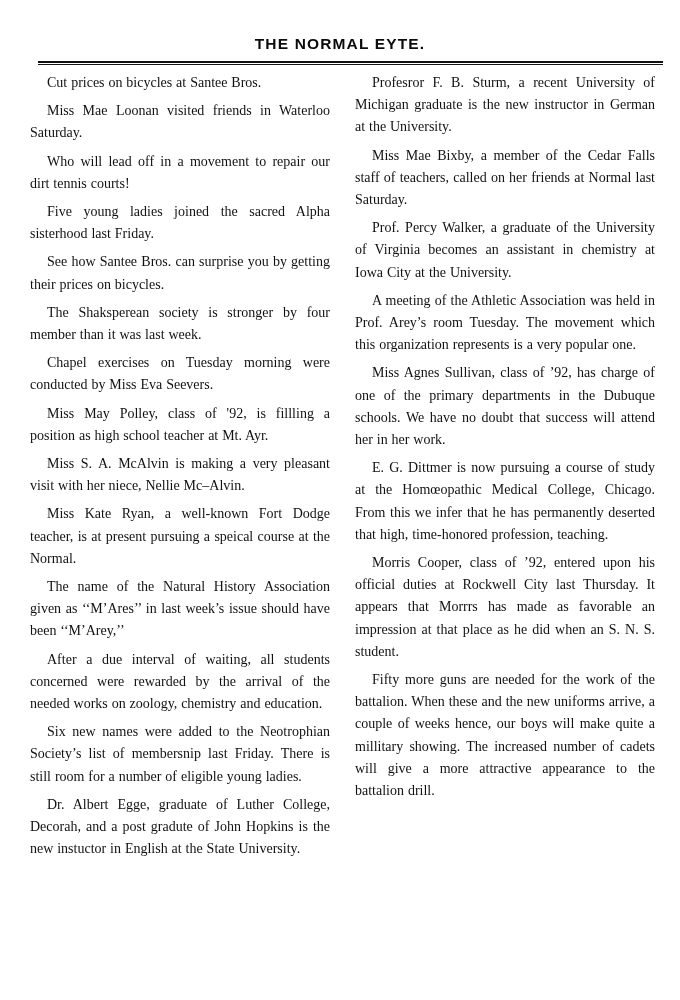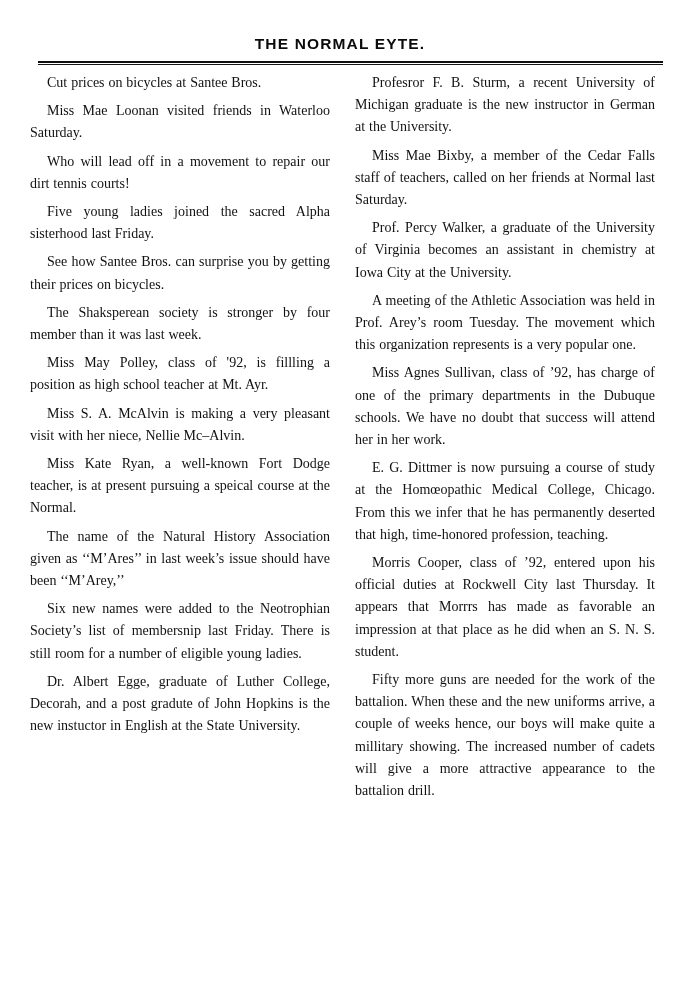--- a/index.html
+++ b/index.html
@@ -124,24 +124,26 @@
   </div>
 
   <div class="columns">
     <div class="col" id="col-left">
         <p>Cut prices on bicycles at Santee Bros.</p>
         <p>Miss Mae Loonan visited friends in Waterloo Saturday.</p>
         <p>Who will lead off in a movement to repair our dirt tennis courts!</p>
         <p>Five young ladies joined the sacred Alpha sisterhood last Friday.</p>
         <p>See how Santee Bros. can surprise you by getting their prices on bicycles.</p>
         <p>The Shaksperean society is stronger by four member than it was last week.</p>
+        <p>Chapel exercises on Tuesday morning were conducted by Miss Eva Seevers.</p>
         <p>Miss May Polley, class of '92, is fillling a position as high school teacher at Mt. Ayr.</p>
         <p>Miss S. A. McAlvin is making a very pleasant visit with her niece, Nellie Mc–Alvin.</p>
         <p>Miss Kate Ryan, a well-known Fort Dodge teacher, is at present pursuing a speical course at the Normal.</p>
         <p>The name of the Natural History Association given as ‘‘M’Ares’’ in last week’s issue should have been ‘‘M’Arey,’’</p>
+        <p>After a due interval of waiting, all students concerned were rewarded by the arrival of the needed works on zoology, chemistry and education.</p>
         <p>Six new names were added to the Neotrophian Society’s list of membersnip last Friday. There is still room for a number of eligible young ladies.</p>
         <p>Dr. Albert Egge, graduate of Luther College, Decorah, and a post gradute of John Hopkins is the new instuctor in English at the State University.</p>
       </div>
     <div class="col" id="col-right">
         <p>Profesror F. B. Sturm, a recent University of Michigan graduate is the new instructor in German at the University.</p>
         <p>Miss Mae Bixby, a member of the Cedar Falls staff of teachers, called on her friends at Normal last Saturday.</p>
         <p>Prof. Percy Walker, a graduate of the University of Virginia becomes an assistant in chemistry at Iowa City at the University.</p>
         <p>A meeting of the Athletic Association was held in Prof. Arey’s room Tuesday. The movement which this organization represents is a very popular one.</p>
         <p>Miss Agnes Sullivan, class of ’92, has charge of one of the primary departments in the Dubuque schools. We have no doubt that success will attend her in her work.</p>
         <p>E. G. Dittmer is now pursuing a course of study at the Homœopathic Medical College, Chicago. From this we infer that he has permanently deserted that high, time-honored profession, teaching.</p>

